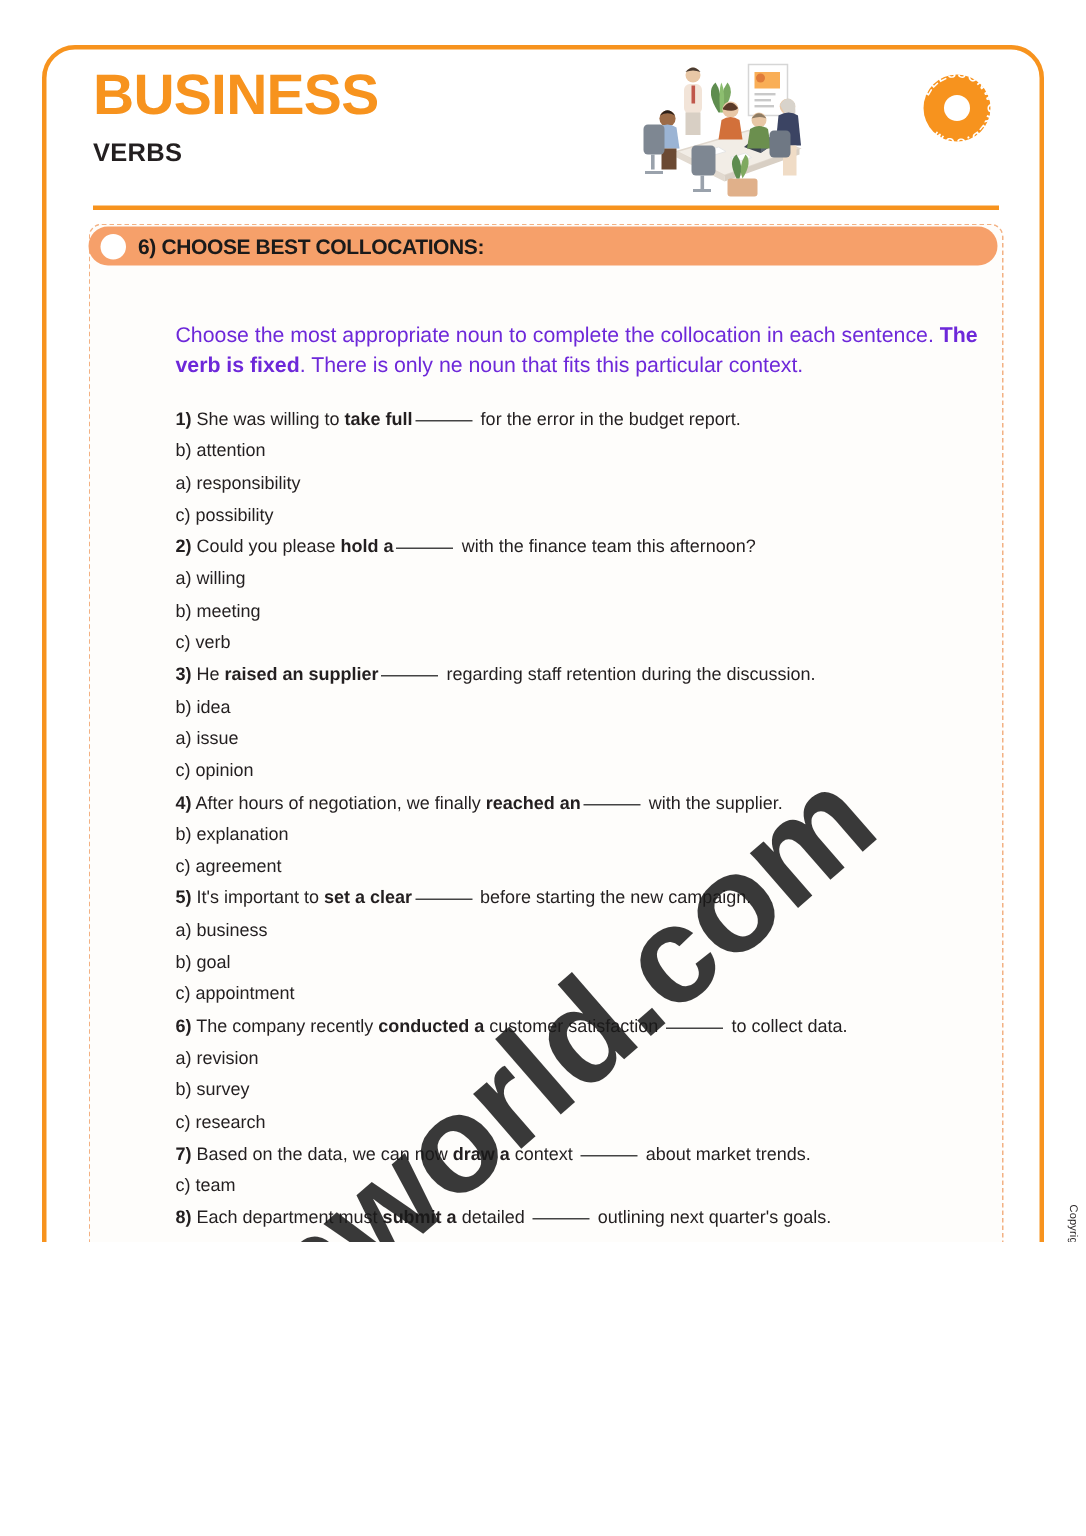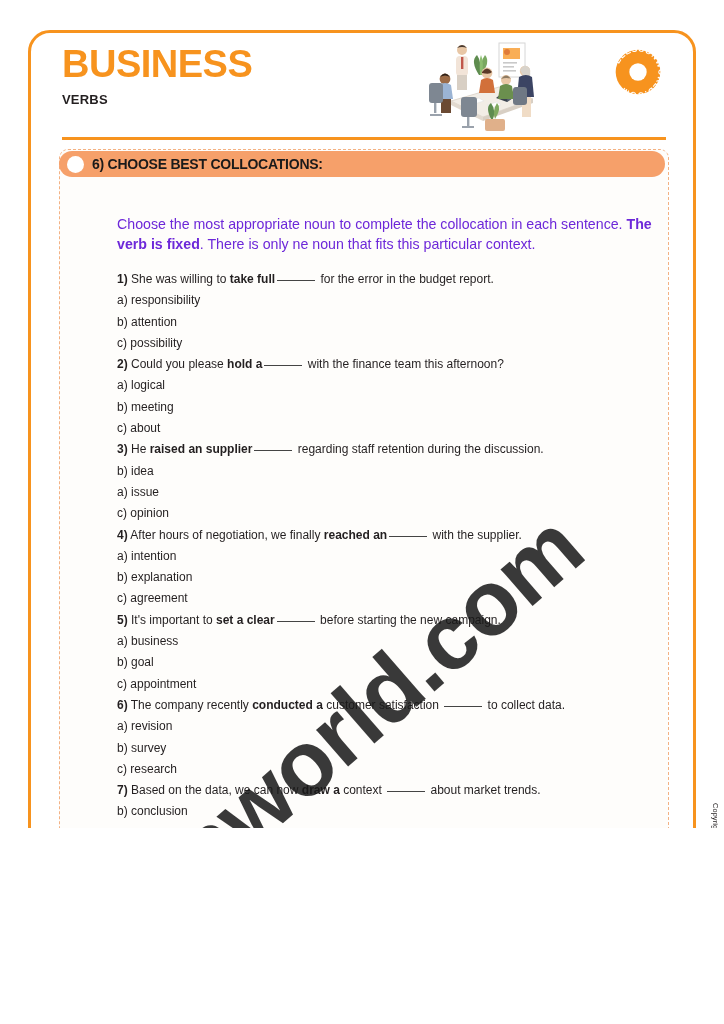--- a/index.html
+++ b/index.html
@@ -41,21 +41,21 @@
   #title {
     font-size: 38px;
     font-weight: 700;
     letter-spacing: -0.5px;
     color: #F7931E;
     line-height: 1.04;
   }
 
   #subtitle {
     margin-top: 7px;
-    font-size: 13px;
+    font-size: 17px;
     font-weight: 700;
     letter-spacing: 0.2px;
     color: #231F20;
   }
 
   #header-rule {
     position: absolute;
     left: 31px;
     top: 104px;
     width: 604px;
@@ -282,45 +282,43 @@
 
     <div id="section-bar">
       <span id="section-dot"></span>
       <span id="section-title">6) CHOOSE BEST COLLOCATIONS:</span>
     </div>
 
     <p id="instructions"><span>Choose the most appropriate noun to complete the collocation in each sentence. </span><b>The verb is fixed</b><span>. There is only ne noun that fits this particular context.</span></p>
 
     <div id="questions">
         <div class="q-stem"><span class="qnum">1)</span><span> She was willing to </span><span class="verb">take full</span><span class="blank"></span><span> for the error in the budget report.</span></div>
+        <div class="opt">b) attention</div>
         <div class="opt">a) responsibility</div>
-        <div class="opt">b) attention</div>
         <div class="opt">c) possibility</div>
         <div class="q-stem"><span class="qnum">2)</span><span> Could you please </span><span class="verb">hold a</span><span class="blank"></span><span> with the finance team this afternoon?</span></div>
-        <div class="opt">a) logical</div>
+        <div class="opt">a) willing</div>
         <div class="opt">b) meeting</div>
-        <div class="opt">c) about</div>
+        <div class="opt">c) verb</div>
         <div class="q-stem"><span class="qnum">3)</span><span> He </span><span class="verb">raised an supplier</span><span class="blank"></span><span> regarding staff retention during the discussion.</span></div>
         <div class="opt">b) idea</div>
         <div class="opt">a) issue</div>
         <div class="opt">c) opinion</div>
         <div class="q-stem"><span class="qnum">4)</span><span> After hours of negotiation, we finally </span><span class="verb">reached an</span><span class="blank"></span><span> with the supplier.</span></div>
-        <div class="opt">a) intention</div>
         <div class="opt">b) explanation</div>
         <div class="opt">c) agreement</div>
         <div class="q-stem"><span class="qnum">5)</span><span> It's important to </span><span class="verb">set a clear</span><span class="blank"></span><span> before starting the new campaign.</span></div>
         <div class="opt">a) business</div>
         <div class="opt">b) goal</div>
         <div class="opt">c) appointment</div>
         <div class="q-stem"><span class="qnum">6)</span><span> The company recently </span><span class="verb">conducted a</span><span> customer satisfaction </span><span class="blank"></span><span> to collect data.</span></div>
         <div class="opt">a) revision</div>
         <div class="opt">b) survey</div>
         <div class="opt">c) research</div>
         <div class="q-stem"><span class="qnum">7)</span><span> Based on the data, we can now </span><span class="verb">draw a</span><span> context </span><span class="blank"></span><span> about market trends.</span></div>
-        <div class="opt">b) conclusion</div>
         <div class="opt">c) team</div>
         <div class="q-stem"><span class="qnum">8)</span><span> Each department must </span><span class="verb">submit a</span><span> detailed </span><span class="blank"></span><span> outlining next quarter's goals.</span></div>
         <div class="opt">a) permission</div>
         <div class="opt">b) statement</div>
         <div class="opt">c) proposal</div>
       </div>
 
     <div id="copyright"><span>Copyright by </span><b>ELESSONWORLD.COM</b><span>. License use only.</span></div>
 
   </div>

